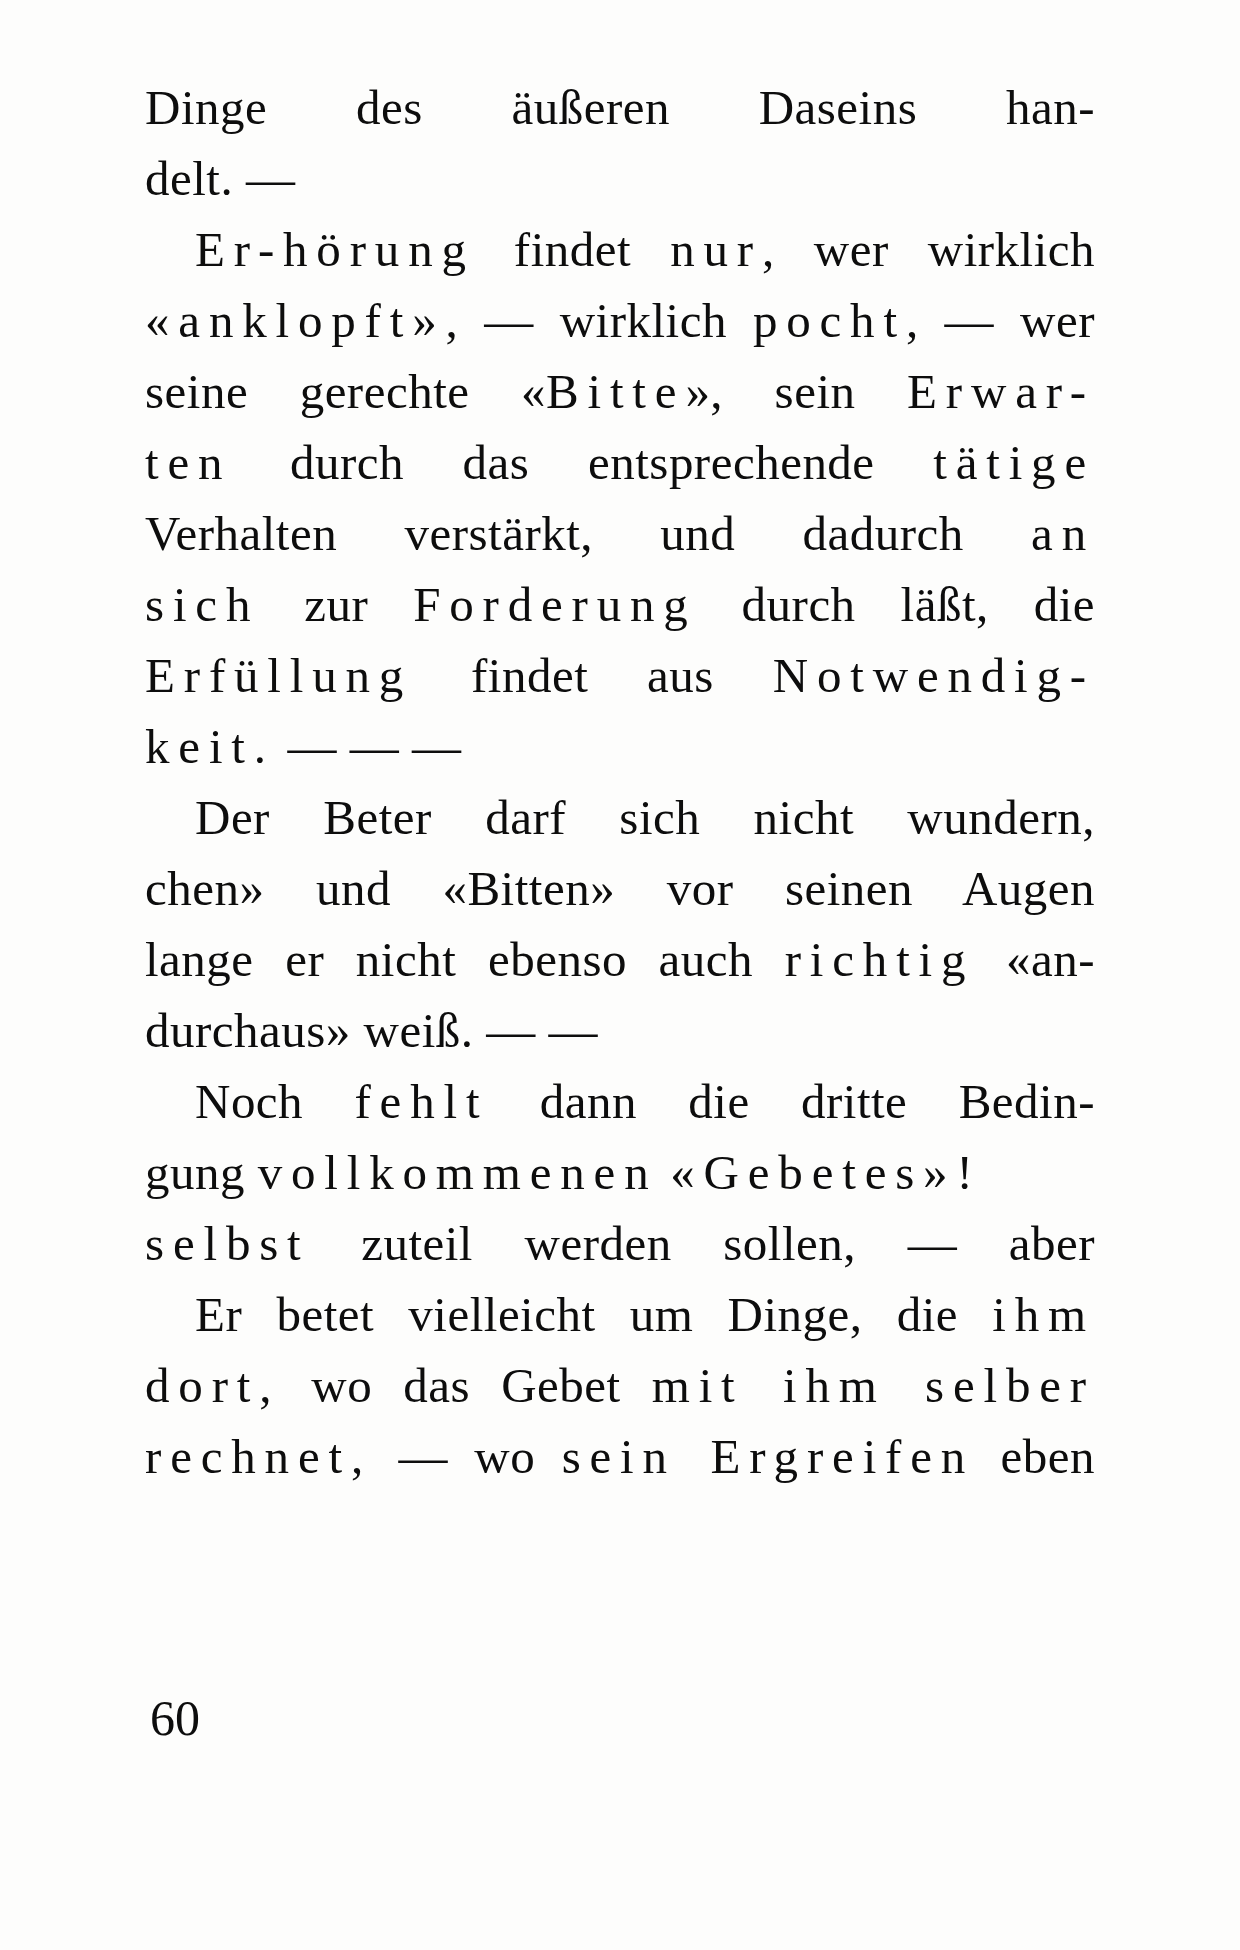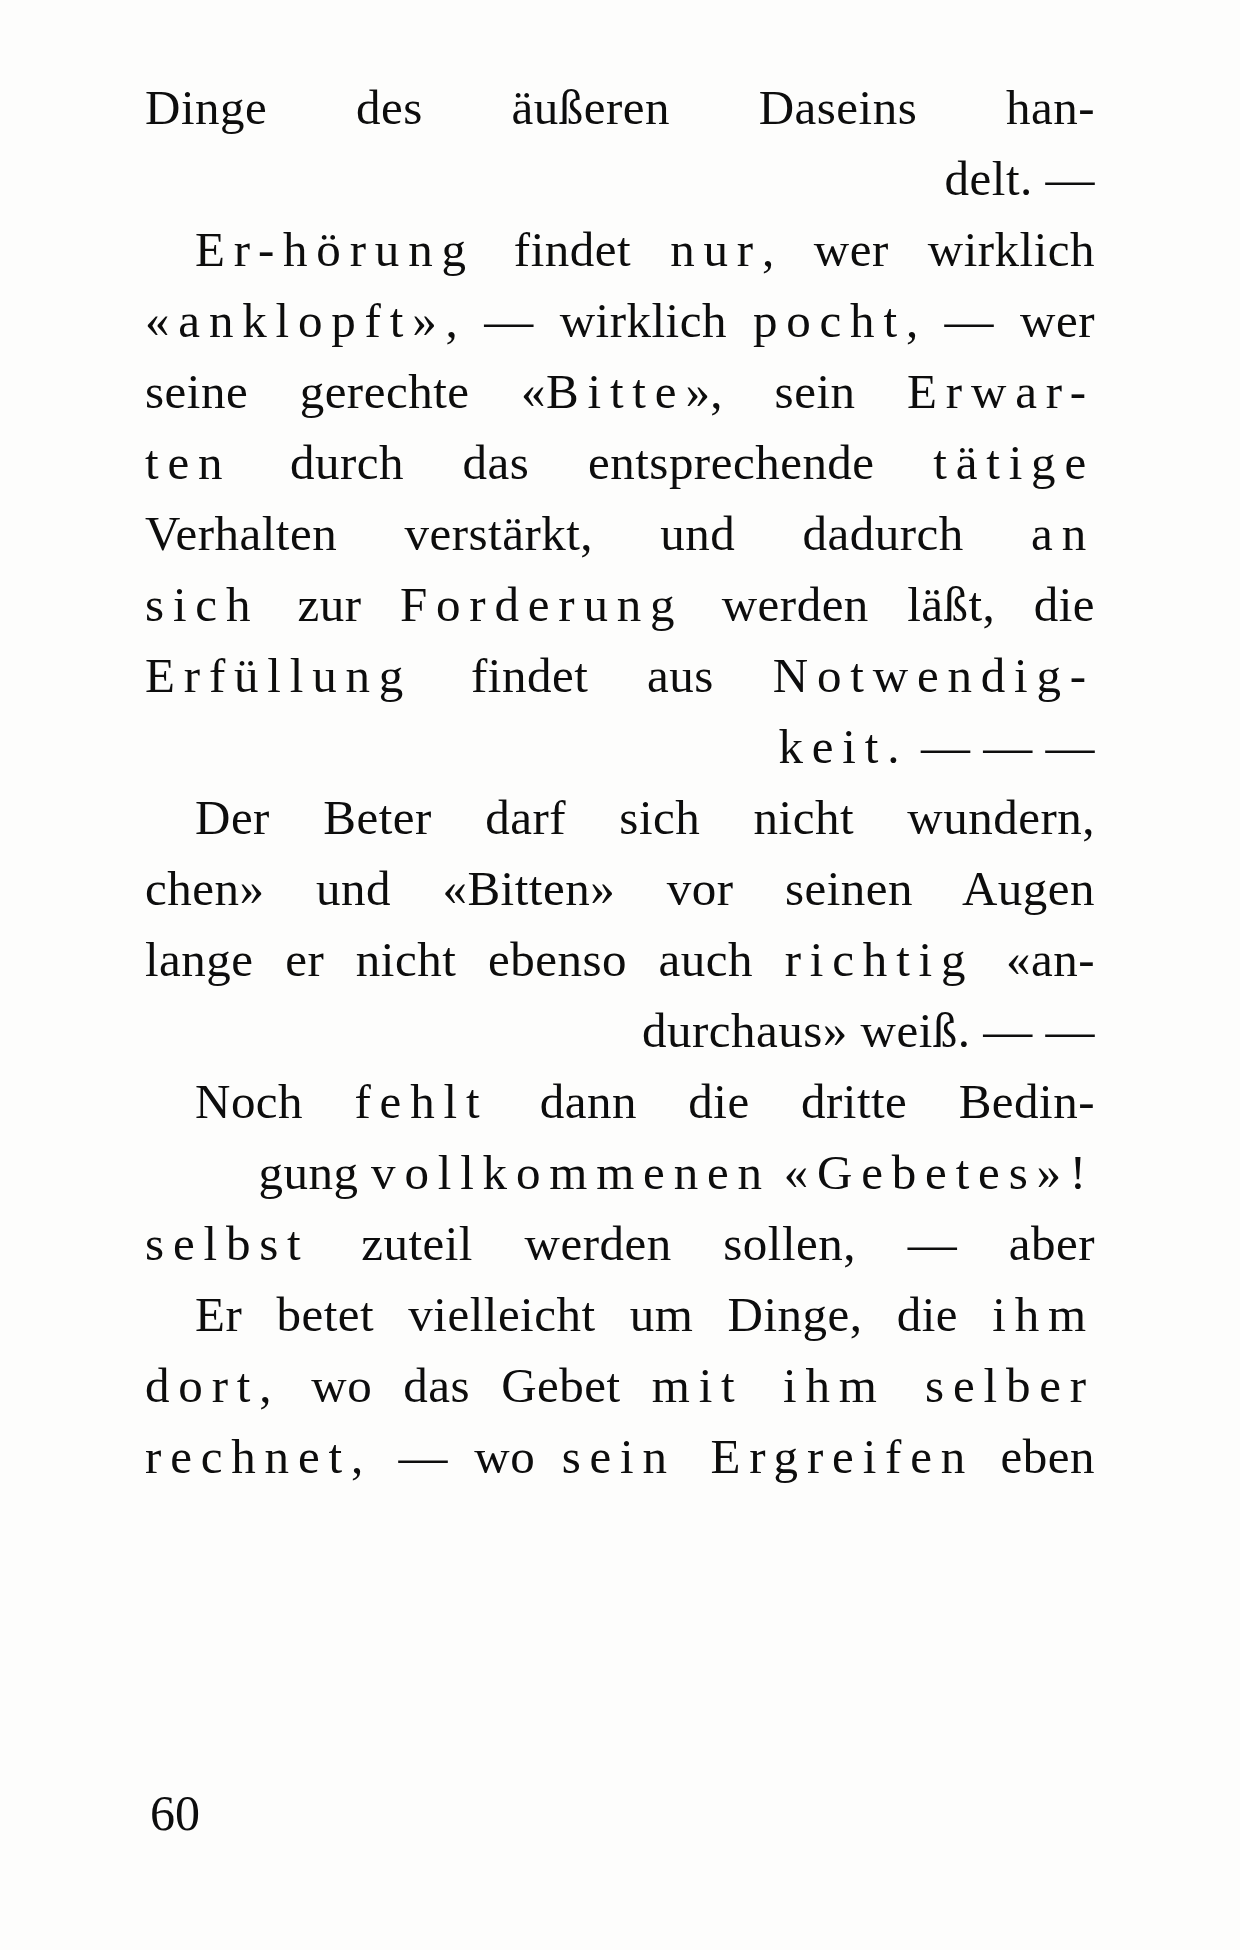--- a/index.html
+++ b/index.html
@@ -19,54 +19,54 @@
     position: absolute;
     left: 145px;
     top: 72px;
     width: 950px;
   }
   .line {
     font-size: 49px;
     line-height: 71px;
     height: 71px;
     white-space: normal;
-    text-align: right;
+    text-align: left;
     letter-spacing: 0.01em;
   }
   .line.just {
     text-align: justify;
     text-align-last: justify;
   }
   .line.indent {
     text-indent: 50px;
   }
   .g {
     letter-spacing: 0.18em;
   }
   .page-number {
     position: absolute;
     left: 150px;
-    top: 1783px;
+    top: 1688px;
     font-size: 50px;
     line-height: 60px;
   }
 </style>
 </head>
 <body>
 
 <div class="screen">
   <div class="text-block">
       <div class="line just" style=""><span>Dinge des äußeren Daseins han-</span></div>
       <div class="line" style=""><span>delt. —</span></div>
       <div class="line indent just" style=""><span class="g">Er-hörung</span><span> findet </span><span class="g">nur</span><span>, wer wirklich</span></div>
       <div class="line just" style=""><span class="g">«anklopft»</span><span>, — wirklich </span><span class="g">pocht</span><span>, — wer</span></div>
       <div class="line just" style=""><span>seine gerechte «</span><span class="g">Bitte</span><span>», sein </span><span class="g">Erwar-</span></div>
       <div class="line just" style=""><span class="g">ten</span><span> durch das entsprechende </span><span class="g">tätige</span></div>
       <div class="line just" style=""><span>Verhalten verstärkt, und dadurch </span><span class="g">an</span></div>
-      <div class="line just" style=""><span class="g">sich</span><span> zur </span><span class="g">Forderung</span><span> werden läßt, die</span></div>
+      <div class="line just" style=""><span class="g">sich</span><span> zur </span><span class="g">Forderung</span><span> durch läßt, die</span></div>
       <div class="line just" style=""><span class="g">Erfüllung</span><span> findet aus </span><span class="g">Notwendig-</span></div>
       <div class="line" style=""><span class="g">keit.</span><span> — — —</span></div>
       <div class="line indent just" style=""><span>Der Beter darf sich nicht wundern,</span></div>
       <div class="line just" style=""><span>chen» und «Bitten» vor seinen Augen</span></div>
       <div class="line just" style=""><span>lange er nicht ebenso auch </span><span class="g">richtig</span><span> «an-</span></div>
       <div class="line" style=""><span>durchaus» weiß. — —</span></div>
       <div class="line indent just" style=""><span>Noch </span><span class="g">fehlt</span><span> dann die dritte Bedin-</span></div>
       <div class="line" style=""><span>gung </span><span class="g">vollkommenen</span><span> </span><span class="g">«Gebetes»!</span></div>
       <div class="line just" style=""><span class="g">selbst</span><span> zuteil werden sollen, — aber</span></div>
       <div class="line indent just" style=""><span>Er betet vielleicht um Dinge, die </span><span class="g">ihm</span></div>

